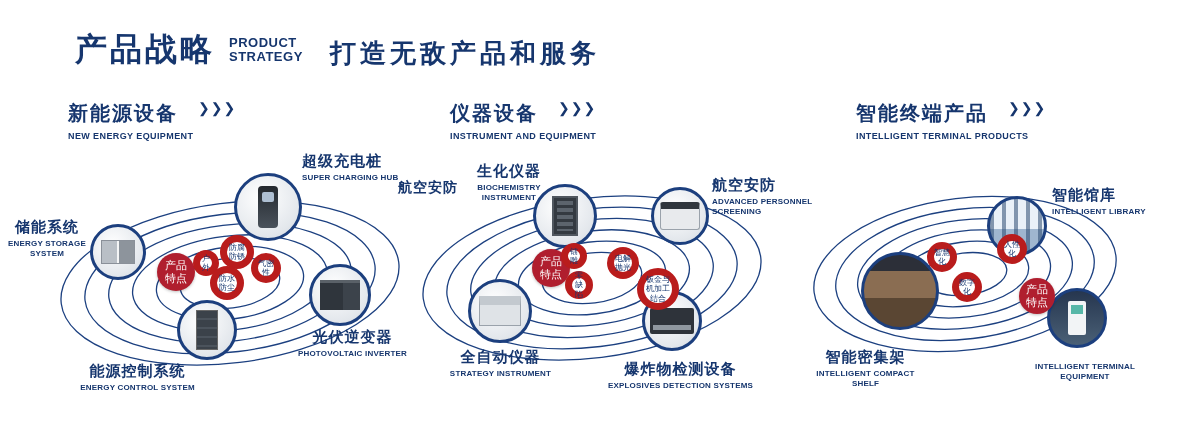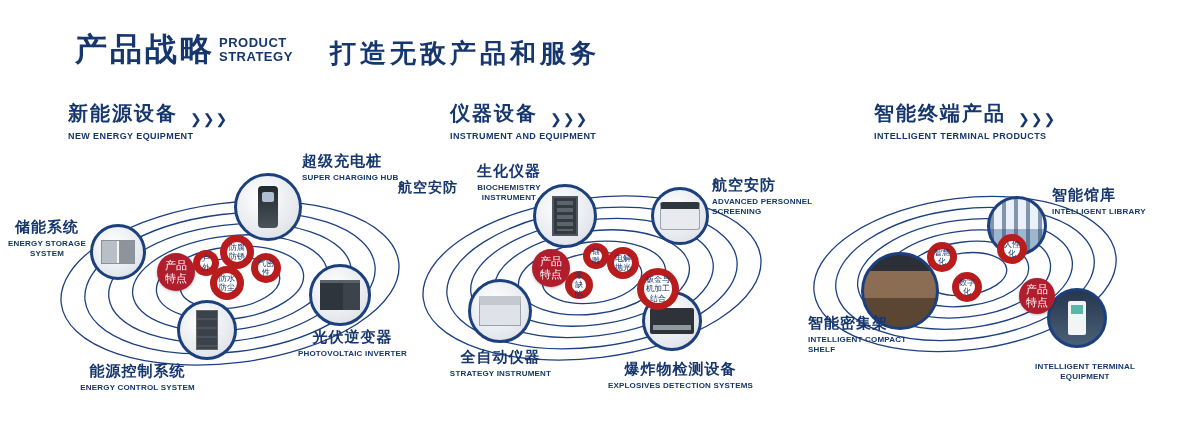--- a/index.html
+++ b/index.html
@@ -1,35 +1,35 @@
 <!DOCTYPE html>
 <html><head>
 <meta charset="utf-8">
 <style>
   * { margin:0; padding:0; box-sizing:border-box; }
   body { background:#fff; font-family:"Liberation Sans","DejaVu Sans",sans-serif; }
   .canvas { position:relative; width:1200px; height:422px; background:#ffffff; overflow:hidden; }
 
   
-  .header { position:absolute; left:75px; top:28px; display:flex; align-items:center; gap:4px; }
+  .header { position:absolute; left:75px; top:28px; display:flex; align-items:center; gap:14px; }
   .title-cn { font-size:32px; font-weight:bold; color:#16366e; letter-spacing:3px; }
   .title-en { font-size:13px; font-weight:bold; color:#16366e; line-height:1.05;
               letter-spacing:.5px; white-space:pre-line; }
   .slogan { position:absolute; left:330px; top:36px; font-size:26px; font-weight:bold;
             color:#16366e; letter-spacing:4px; }
 
   
   .sec-head { position:absolute; }
-  .sec-title-row { display:flex; align-items:flex-end; gap:12px; }
+  .sec-title-row { display:flex; align-items:flex-start; gap:20px; }
   .sec-title { font-size:20px; font-weight:bold; color:#16366e; letter-spacing:2px; }
   .arrows { font-size:14px; font-weight:bold; color:#16366e; letter-spacing:1px; }
   .sec-en { font-size:9px; font-weight:bold; color:#16366e; letter-spacing:.4px; margin-top:4px; }
   .s1-head { left:68px;  top:100px; }
   .s2-head { left:450px; top:100px; }
-  .s3-head { left:874px; top:100px; }
+  .s3-head { left:856px; top:100px; }
 
   
   .orbits { position:absolute; left:0; top:0; pointer-events:none; }
 
   
   .pcircle { position:absolute; border-radius:50%; border:3px solid #1c3f7e;
              background:radial-gradient(circle at 40% 35%, #ffffff 0%, #e3e7ec 70%, #cfd5db 100%);
              display:flex; align-items:center; justify-content:center; overflow:hidden; }
 
   
@@ -206,21 +206,21 @@
   <div class="pcircle" style="left:642px;top:291px;width:60px;height:60px">
     <div class="dev dev-explo"></div>
   </div>
   <div class="plabel" style="left:598px;top:360px;width:165px;text-align:center">
     <div class="cn">爆炸物检测设备</div>
     <div class="en">EXPLOSIVES DETECTION SYSTEMS</div>
   </div>
 
   <div class="center-dot" style="left:532px;top:249px;width:38px;height:38px">产品
 特点</div>
-  <div class="bubble" style="left:583px;top:243px;width:26px;height:26px">镭雕</div>
+  <div class="bubble" style="left:561px;top:243px;width:26px;height:26px">镭雕</div>
   <div class="bubble" style="left:607px;top:247px;width:32px;height:32px">电解
 抛光</div>
   <div class="bubble" style="left:565px;top:271px;width:28px;height:28px">零缺陷</div>
   <div class="bubble" style="left:637px;top:268px;width:42px;height:42px">钣金与
 机加工结合</div>
 
   <div class="sec-head s3-head">
     <div class="sec-title-row">
       <span class="sec-title">智能终端产品</span>
       <span class="arrows">❯❯❯</span>
@@ -228,21 +228,21 @@
     <div class="sec-en">INTELLIGENT TERMINAL PRODUCTS</div>
   </div>
 
   <div class="pcircle photo-library" style="left:987px;top:196px;width:60px;height:60px"></div>
   <div class="plabel" style="left:1052px;top:186px;width:125px;text-align:left">
     <div class="cn">智能馆库</div>
     <div class="en">INTELLIGENT LIBRARY</div>
   </div>
 
   <div class="pcircle photo-shelf" style="left:861px;top:252px;width:78px;height:78px"></div>
-  <div class="plabel" style="left:808px;top:314px;width:115px;text-align:left">
+  <div class="plabel" style="left:808px;top:348px;width:115px;text-align:center">
     <div class="cn">智能密集架</div>
     <div class="en">INTELLIGENT COMPACT SHELF</div>
   </div>
 
   <div class="pcircle photo-terminal" style="left:1047px;top:288px;width:60px;height:60px">
     <div class="kiosk"></div>
   </div>
   <div class="plabel" style="left:1015px;top:360px;width:140px;text-align:center">
     <div class="en">INTELLIGENT TERMINAL EQUIPMENT</div>
   </div>

